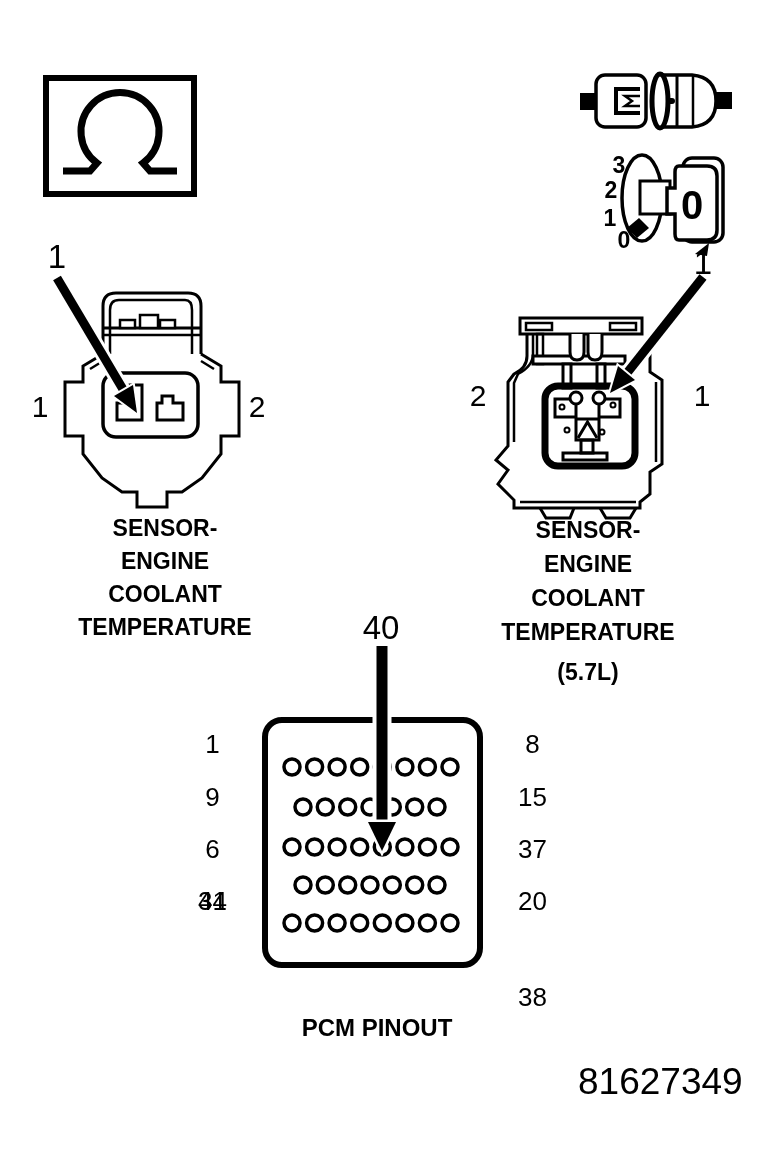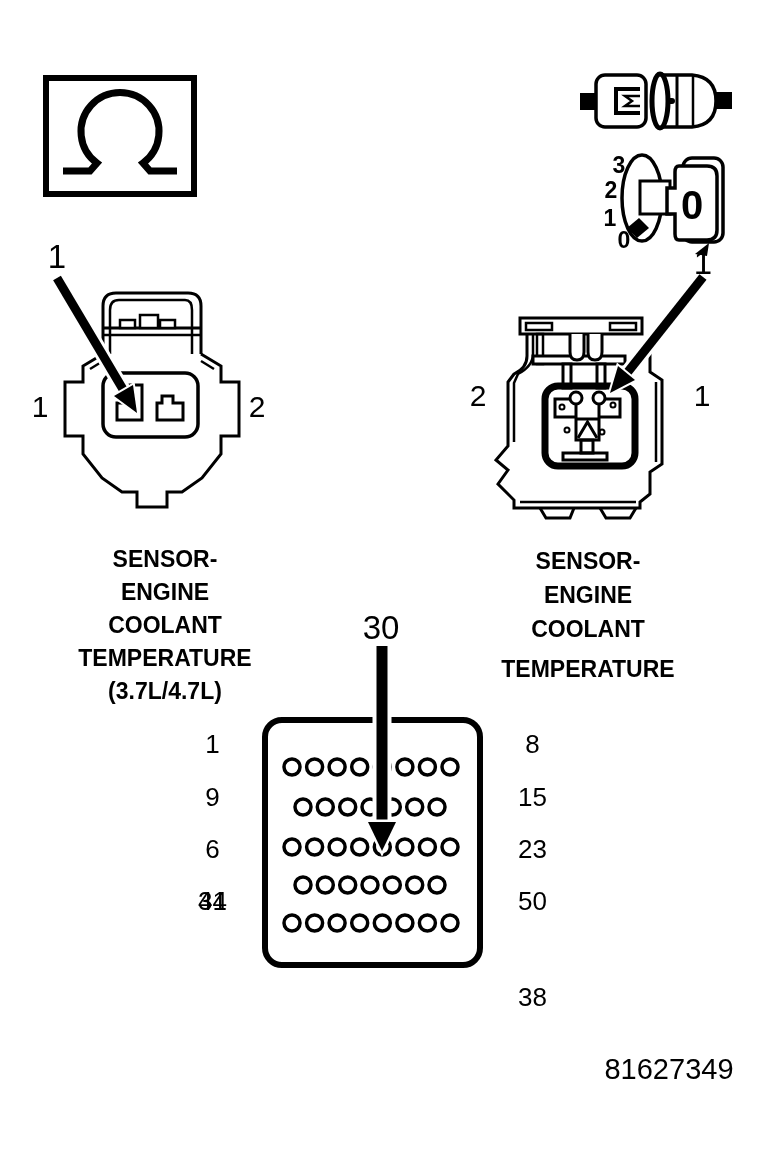--- a/index.html
+++ b/index.html
@@ -4,27 +4,27 @@
 <style>
   html,body{margin:0;padding:0;background:#fff;}
   .canvas{position:relative;width:778px;height:1156px;background:#fff;overflow:hidden;
           font-family:"Liberation Sans",sans-serif;color:#000;}
   .abs{position:absolute;}
   svg.abs{display:block;}
   .lbl{position:absolute;text-align:center;color:#000;line-height:1;}
   .callout{font-size:33px;font-weight:400;}
   .pinlbl{font-size:30px;font-weight:400;}
   .rowlbl{font-size:26px;font-weight:400;height:30px;line-height:30px;}
-  .caption{font-weight:700;font-size:23px;text-align:center;margin-top:31px;}
+  .caption{font-weight:700;font-size:23px;text-align:center;}
   .caption div{line-height:33px;}
   .caption.right div{line-height:34px;}
   .caption.right div:last-child{margin-top:6px;}
   .pcmcap{font-weight:700;font-size:24px;text-align:center;}
   .pcmcap div{line-height:40px;}
-  .fignum{font-size:29px;font-weight:400;text-align:center;}
+  .fignum{font-size:37px;font-weight:400;text-align:left;margin-top:8px;}
   text{font-family:"Liberation Sans",sans-serif;fill:#000;}
 </style>
 </head>
 <body>
 
 <div class="canvas">
 
   <svg class="abs" style="left:43px;top:75px" width="154" height="122" viewBox="0 0 154 122">
     <title>Ω</title>
     <rect x="3" y="3" width="148" height="116" fill="none" stroke="#000" stroke-width="6"></rect>
@@ -192,42 +192,43 @@
 
   <div class="lbl callout" style="left:673px;top:246px;width:60px">1</div>
   <div class="lbl pinlbl" style="left:448px;top:381px;width:60px">2</div>
   <div class="lbl pinlbl" style="left:672px;top:381px;width:60px">1</div>
 
   <div class="abs caption" style="left:55px;top:512px;width:220px">
     <div>SENSOR-</div>
     <div>ENGINE</div>
     <div>COOLANT</div>
     <div>TEMPERATURE</div>
-    <div>(3.7L/4.7L)</div>
   </div>
 
   <div class="abs caption right" style="left:478px;top:513px;width:220px">
     <div>SENSOR-</div>
     <div>ENGINE</div>
     <div>COOLANT</div>
     <div>TEMPERATURE</div>
+    <div>(5.7L)</div>
   </div>
 
-  <div class="lbl callout" style="left:341px;top:611px;width:80px">30</div>
+  <div class="lbl callout" style="left:341px;top:611px;width:80px">40</div>
 
   <div class="lbl rowlbl" style="left:185px;top:729px;width:55px">1</div>
   <div class="lbl rowlbl" style="left:185px;top:782px;width:55px">9</div>
   <div class="lbl rowlbl" style="left:185px;top:834px;width:55px">6</div>
   <div class="lbl rowlbl" style="left:185px;top:886px;width:55px">44</div>
   <div class="lbl rowlbl" style="left:185px;top:886px;width:55px">31</div>
 
   <div class="lbl rowlbl" style="left:505px;top:729px;width:55px">8</div>
   <div class="lbl rowlbl" style="left:505px;top:782px;width:55px">15</div>
-  <div class="lbl rowlbl" style="left:505px;top:834px;width:55px">23</div>
-  <div class="lbl rowlbl" style="left:505px;top:886px;width:55px">50</div>
+  <div class="lbl rowlbl" style="left:505px;top:834px;width:55px">37</div>
+  <div class="lbl rowlbl" style="left:505px;top:886px;width:55px">20</div>
   <div class="lbl rowlbl" style="left:505px;top:982px;width:55px">38</div>
 
   <div class="abs pcmcap" style="left:277px;top:1008px;width:200px">
+    <div>PCM PINOUT</div>
   </div>
 
   <div class="abs fignum" style="left:578px;top:1053px;width:182px">81627349</div>
 
 </div>
 
 </body></html>

